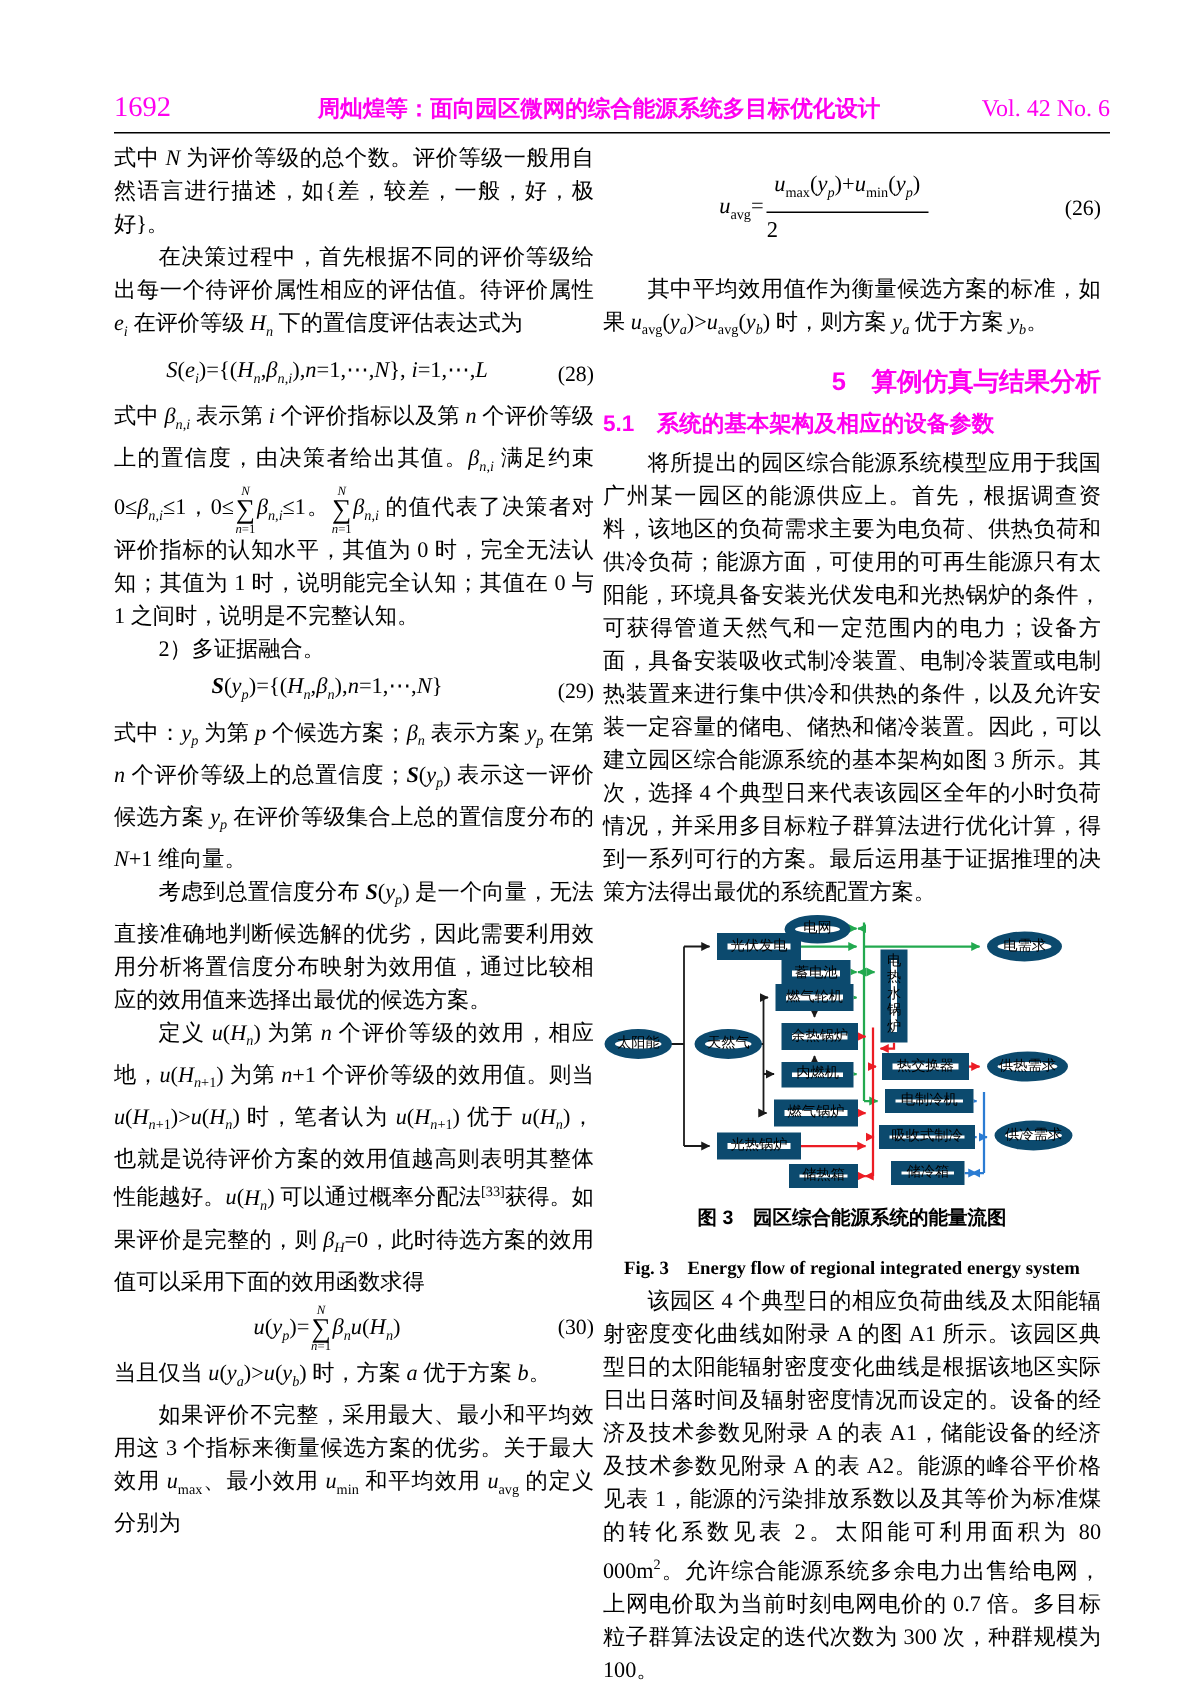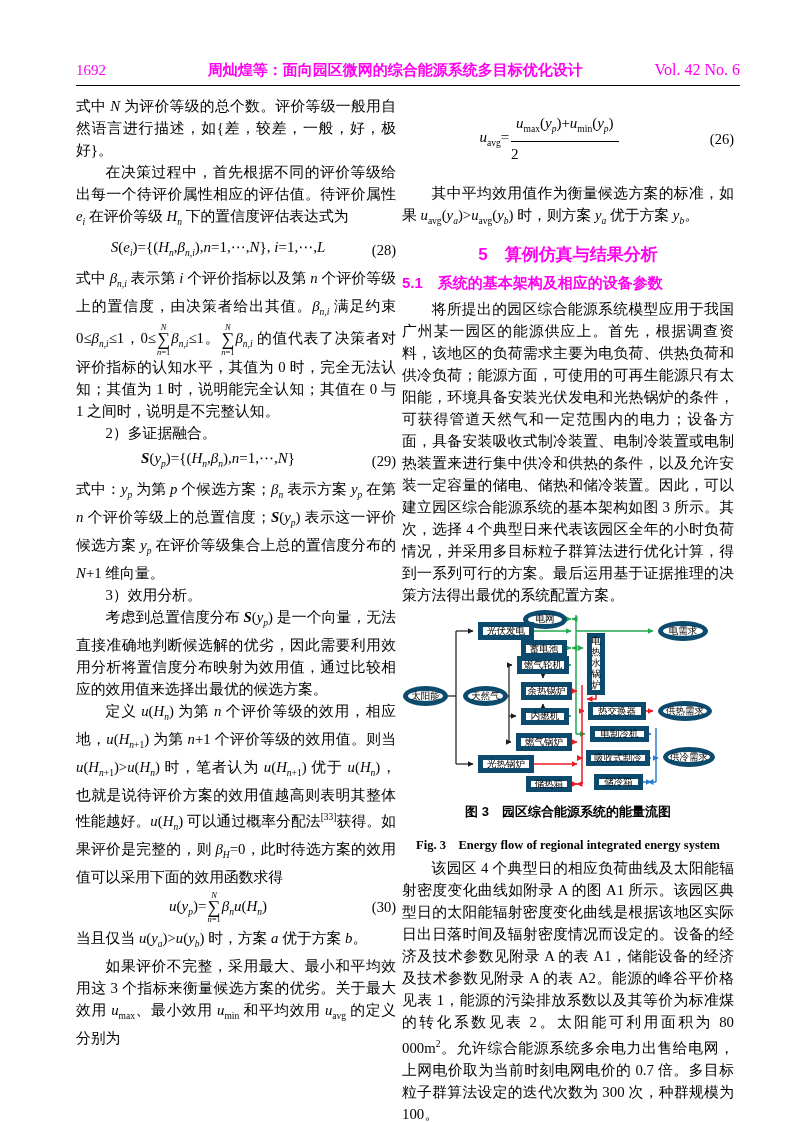--- a/index.html
+++ b/index.html
@@ -4,54 +4,54 @@
 <style>
   html,body{margin:0;padding:0;background:#fff;}
   body{width:793px;height:1122px;position:relative;overflow:hidden;
        font-family:"Liberation Serif","DejaVu Serif",serif;color:#000;}
   :root{--accent:#ff00f0;--c-elec:#22a94f;--c-heat:#ec1c24;--c-cold:#2b7cd3;--c-line:#1a1a1a;}
 
   
   .header{position:absolute;left:76px;top:61px;width:664px;display:flex;
           justify-content:space-between;align-items:baseline;color:var(--accent);
           padding-bottom:5px;border-bottom:1.6px solid #000;}
-  .header .pgno{font-size:15px;}
+  .header .pgno{font-size:19px;}
   .header .jtitle{font-size:15px;font-weight:bold;font-family:"Liberation Sans",sans-serif;margin-left:30px;}
   .header .vol{font-size:16px;}
 
   
   .col{position:absolute;top:95px;font-size:14.8px;line-height:22px;text-align:justify;}
   .col-left{left:76px;width:320px;}
   .col-right{left:402px;width:332px;}
   p.para{margin:0;}
   .indent{text-indent:2em;}
 
   
   .h1{color:var(--accent);font-weight:bold;font-size:17px;line-height:20px;
-      font-family:"Liberation Sans",sans-serif;margin:13px 0 9px 0;text-align:center;}
+      font-family:"Liberation Sans",sans-serif;margin:13px 0 9px 0;text-align:right;}
   .h2{color:var(--accent);font-weight:bold;font-size:15px;line-height:18px;
       font-family:"Liberation Sans",sans-serif;margin:2px 0 6px 0;text-align:left;}
 
   
   .eq{display:flex;align-items:center;margin:3px 0;}
   .eq-body{flex:1;text-align:center;font-size:15px;}
   .eq-no{width:36px;text-align:right;font-size:14.5px;}
   .sum{display:inline-flex;flex-direction:column;align-items:center;vertical-align:middle;
        line-height:1;margin:0 1px;}
   .sum .lim{font-size:8.5px;line-height:1;}
   .sum .sig{font-size:18px;line-height:.9;}
   .frac{display:inline-block;vertical-align:middle;text-align:left;margin:14px 2px;}
   .frac .num{display:block;padding:0 5px 1px 5px;border-bottom:1px solid #000;}
   .frac .den{display:block;padding-top:1px;}
   sub,sup{font-size:9.5px;}
 
   
   .fig{position:relative;width:336px;height:192px;margin:3px 0 1px -2px;}
   .fig svg{position:absolute;left:0;top:0;}
-  .nbox,.nell{position:absolute;box-sizing:border-box;border:5px solid #0c4a6e;background:#fff;
+  .nbox,.nell{position:absolute;box-sizing:border-box;border:7px solid #0c4a6e;background:#fff;
       display:flex;align-items:center;justify-content:center;font-size:9.5px;line-height:10px;
       text-align:center;z-index:2;white-space:nowrap;}
   .nell{border-radius:50%;}
   .vtxt{white-space:normal;word-break:break-all;line-height:11px;padding:1px 0;}
   .cap-cn{text-align:center;font-weight:bold;font-size:13px;line-height:18px;
           font-family:"Liberation Sans",sans-serif;margin:2px 0 0 0;}
   .cap-en{text-align:center;font-weight:bold;font-size:12.5px;line-height:17px;margin:16px 0 3px 0;}
   .ln-e{stroke:var(--c-elec);fill:none;stroke-width:1.5;}
   .ln-h{stroke:var(--c-heat);fill:none;stroke-width:1.5;}
   .ln-c{stroke:var(--c-cold);fill:none;stroke-width:1.5;}
@@ -81,21 +81,20 @@
         <span class="lim"><i>N</i></span>
         <span class="sig">∑</span>
         <span class="lim"><i>n</i>=1</span>
       </span><i>β</i><sub><i>n</i>,<i>i</i></sub> 的值代表了决策者对评价指标的认知水平，其值为 0 时，完全无法认知；其值为 1 时，说明能完全认知；其值在 0 与 1 之间时，说明是不完整认知。</p>
   <p class="para indent">2）多证据融合。</p>
   <div class="eq">
     <span class="eq-body"><b><i>S</i></b>(<i>y<sub>p</sub></i>)={(<i>H<sub>n</sub></i>,<i>β<sub>n</sub></i>),<i>n</i>=1,⋯,<i>N</i>}</span>
     <span class="eq-no">(29)</span>
   </div>
   <p class="para">式中：<i>y<sub>p</sub></i> 为第 <i>p</i> 个候选方案；<i>β<sub>n</sub></i> 表示方案 <i>y<sub>p</sub></i> 在第 <i>n</i> 个评价等级上的总置信度；<b><i>S</i></b>(<i>y<sub>p</sub></i>) 表示这一评价候选方案 <i>y<sub>p</sub></i> 在评价等级集合上总的置信度分布的 <i>N</i>+1 维向量。</p>
-  <p class="para indent">3）效用分析。</p>
   <p class="para indent">考虑到总置信度分布 <b><i>S</i></b>(<i>y<sub>p</sub></i>) 是一个向量，无法直接准确地判断候选解的优劣，因此需要利用效用分析将置信度分布映射为效用值，通过比较相应的效用值来选择出最优的候选方案。</p>
   <p class="para indent">定义 <i>u</i>(<i>H<sub>n</sub></i>) 为第 <i>n</i> 个评价等级的效用，相应地，<i>u</i>(<i>H</i><sub><i>n</i>+1</sub>) 为第 <i>n</i>+1 个评价等级的效用值。则当 <i>u</i>(<i>H</i><sub><i>n</i>+1</sub>)&gt;<i>u</i>(<i>H<sub>n</sub></i>) 时，笔者认为 <i>u</i>(<i>H</i><sub><i>n</i>+1</sub>) 优于 <i>u</i>(<i>H<sub>n</sub></i>)，也就是说待评价方案的效用值越高则表明其整体性能越好。<i>u</i>(<i>H<sub>n</sub></i>) 可以通过概率分配法<sup>[33]</sup>获得。如果评价是完整的，则 <i>β<sub>H</sub></i>=0，此时待选方案的效用值可以采用下面的效用函数求得</p>
   <div class="eq">
     <span class="eq-body"><i>u</i>(<i>y<sub>p</sub></i>)=<span class="sum">
           <span class="lim"><i>N</i></span>
           <span class="sig">∑</span>
           <span class="lim"><i>n</i>=1</span>
         </span><i>β<sub>n</sub></i><i>u</i>(<i>H<sub>n</sub></i>)</span>
     <span class="eq-no">(30)</span>
   </div>

